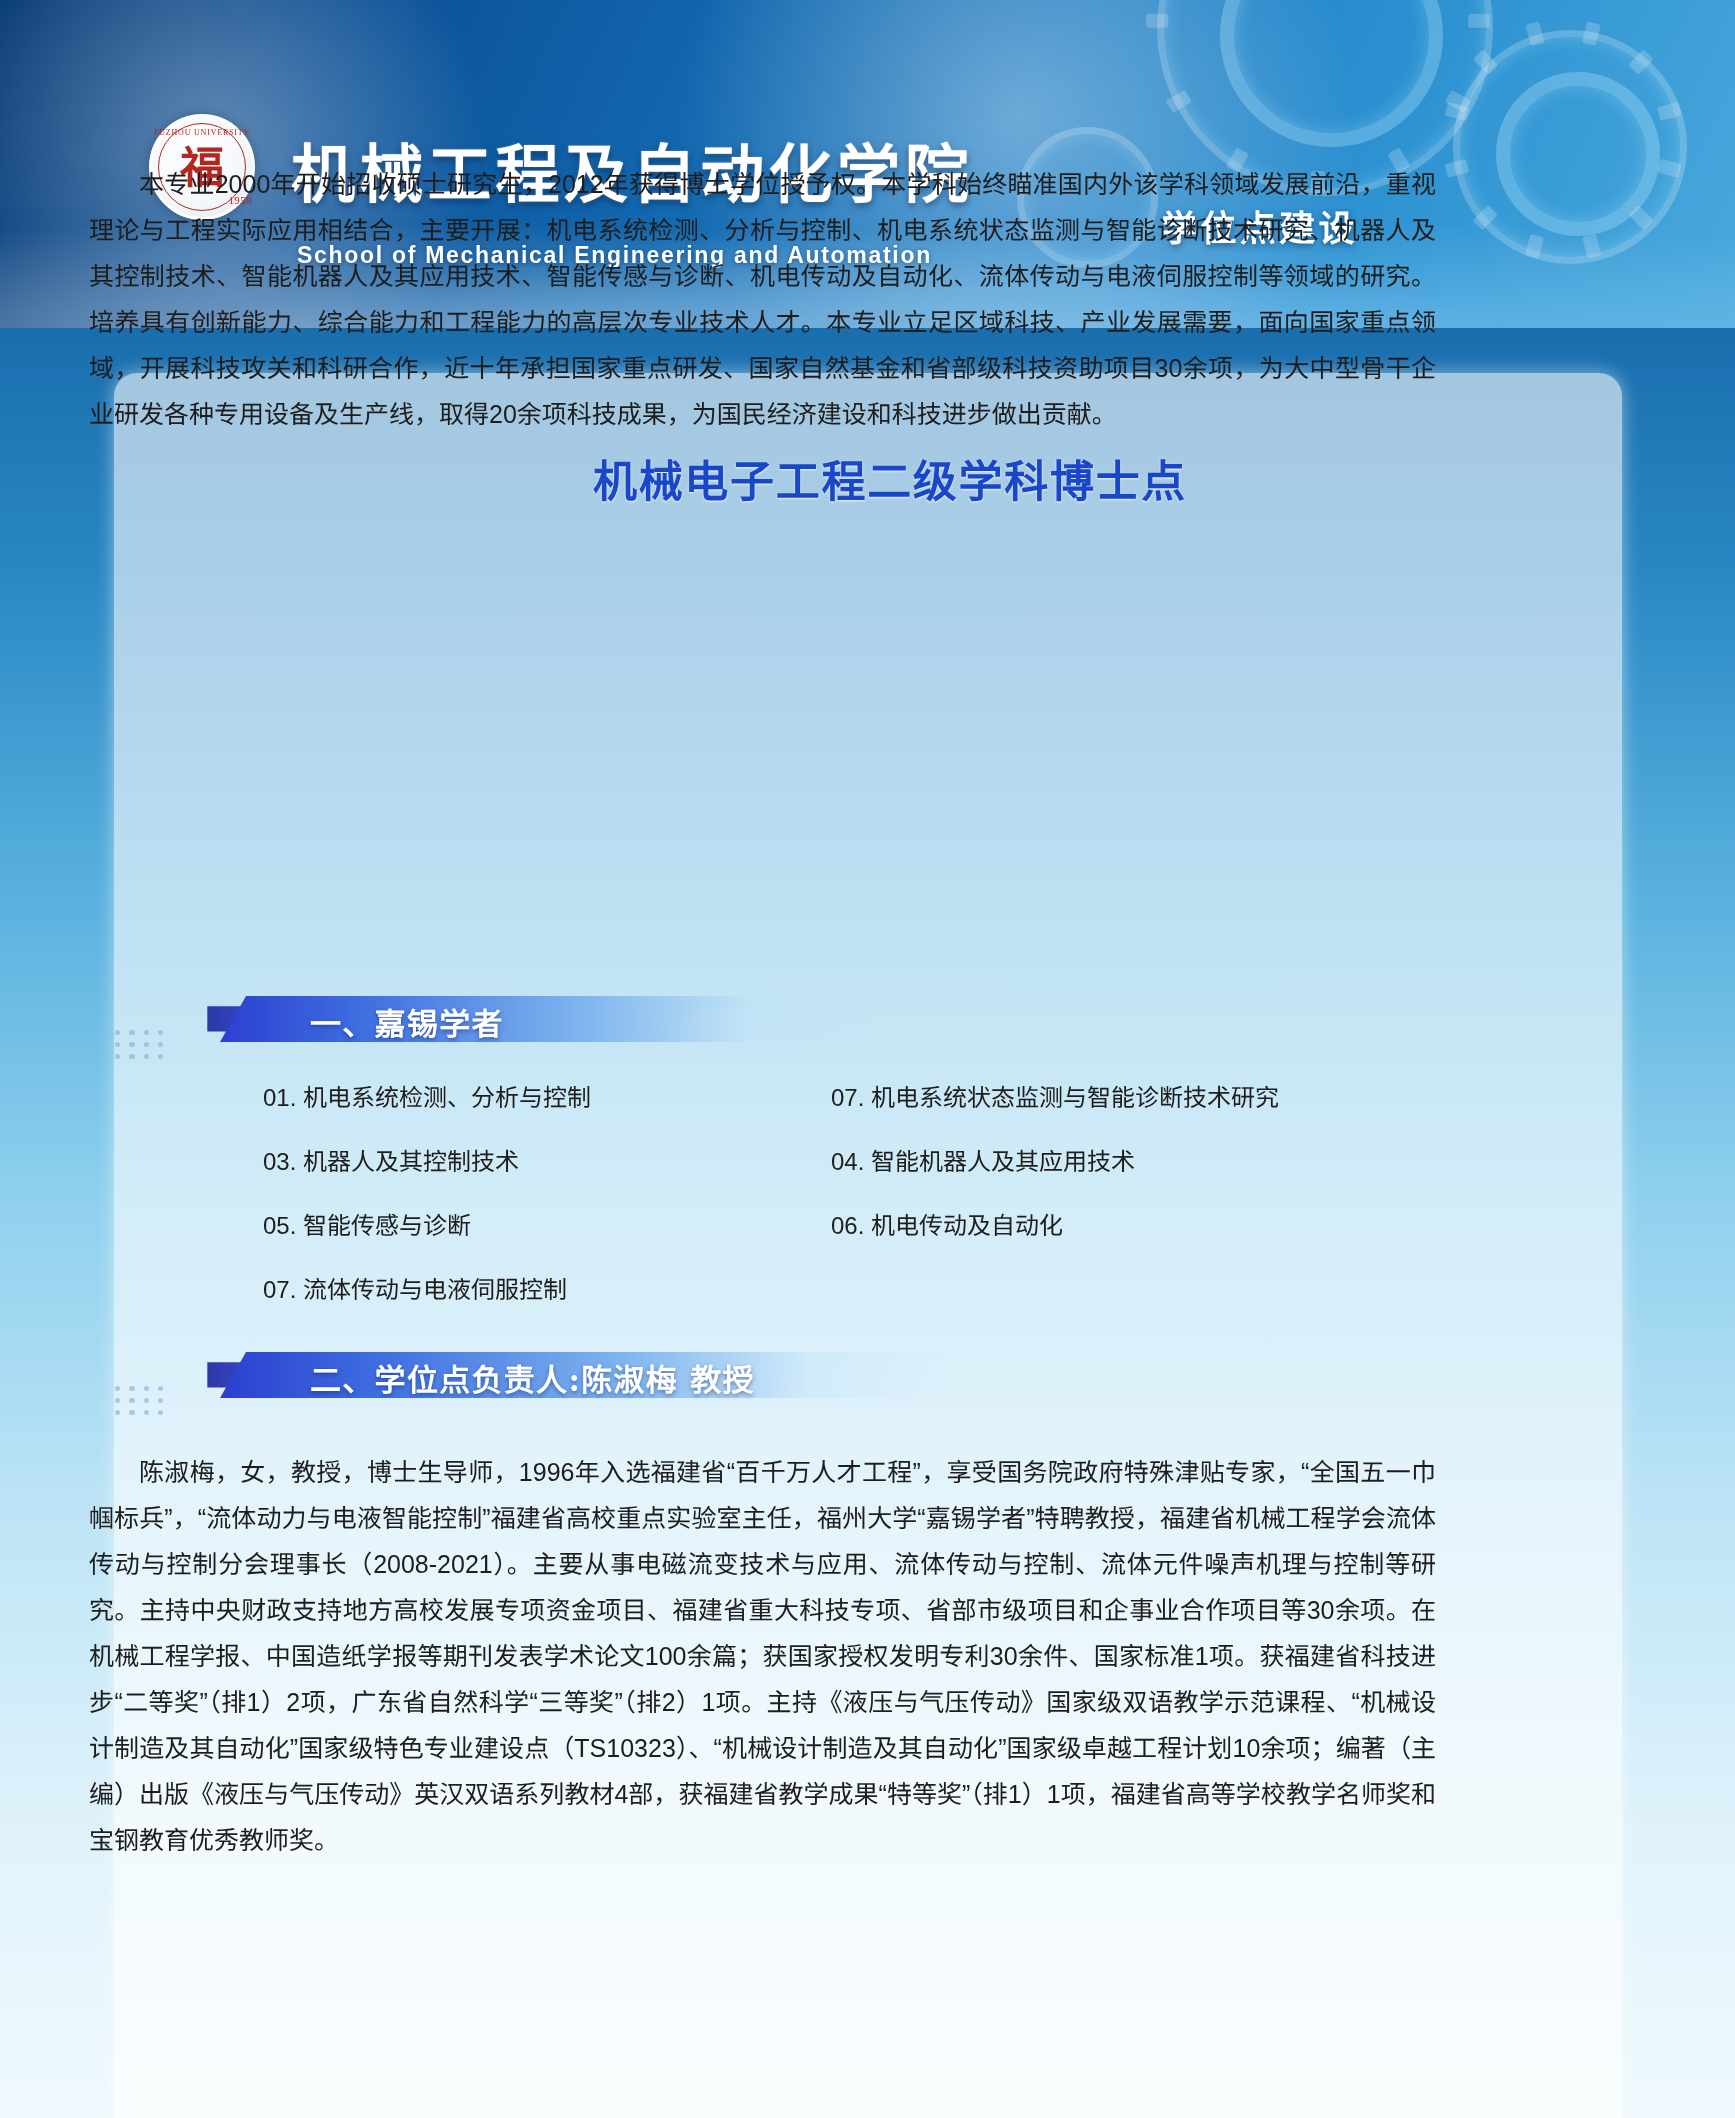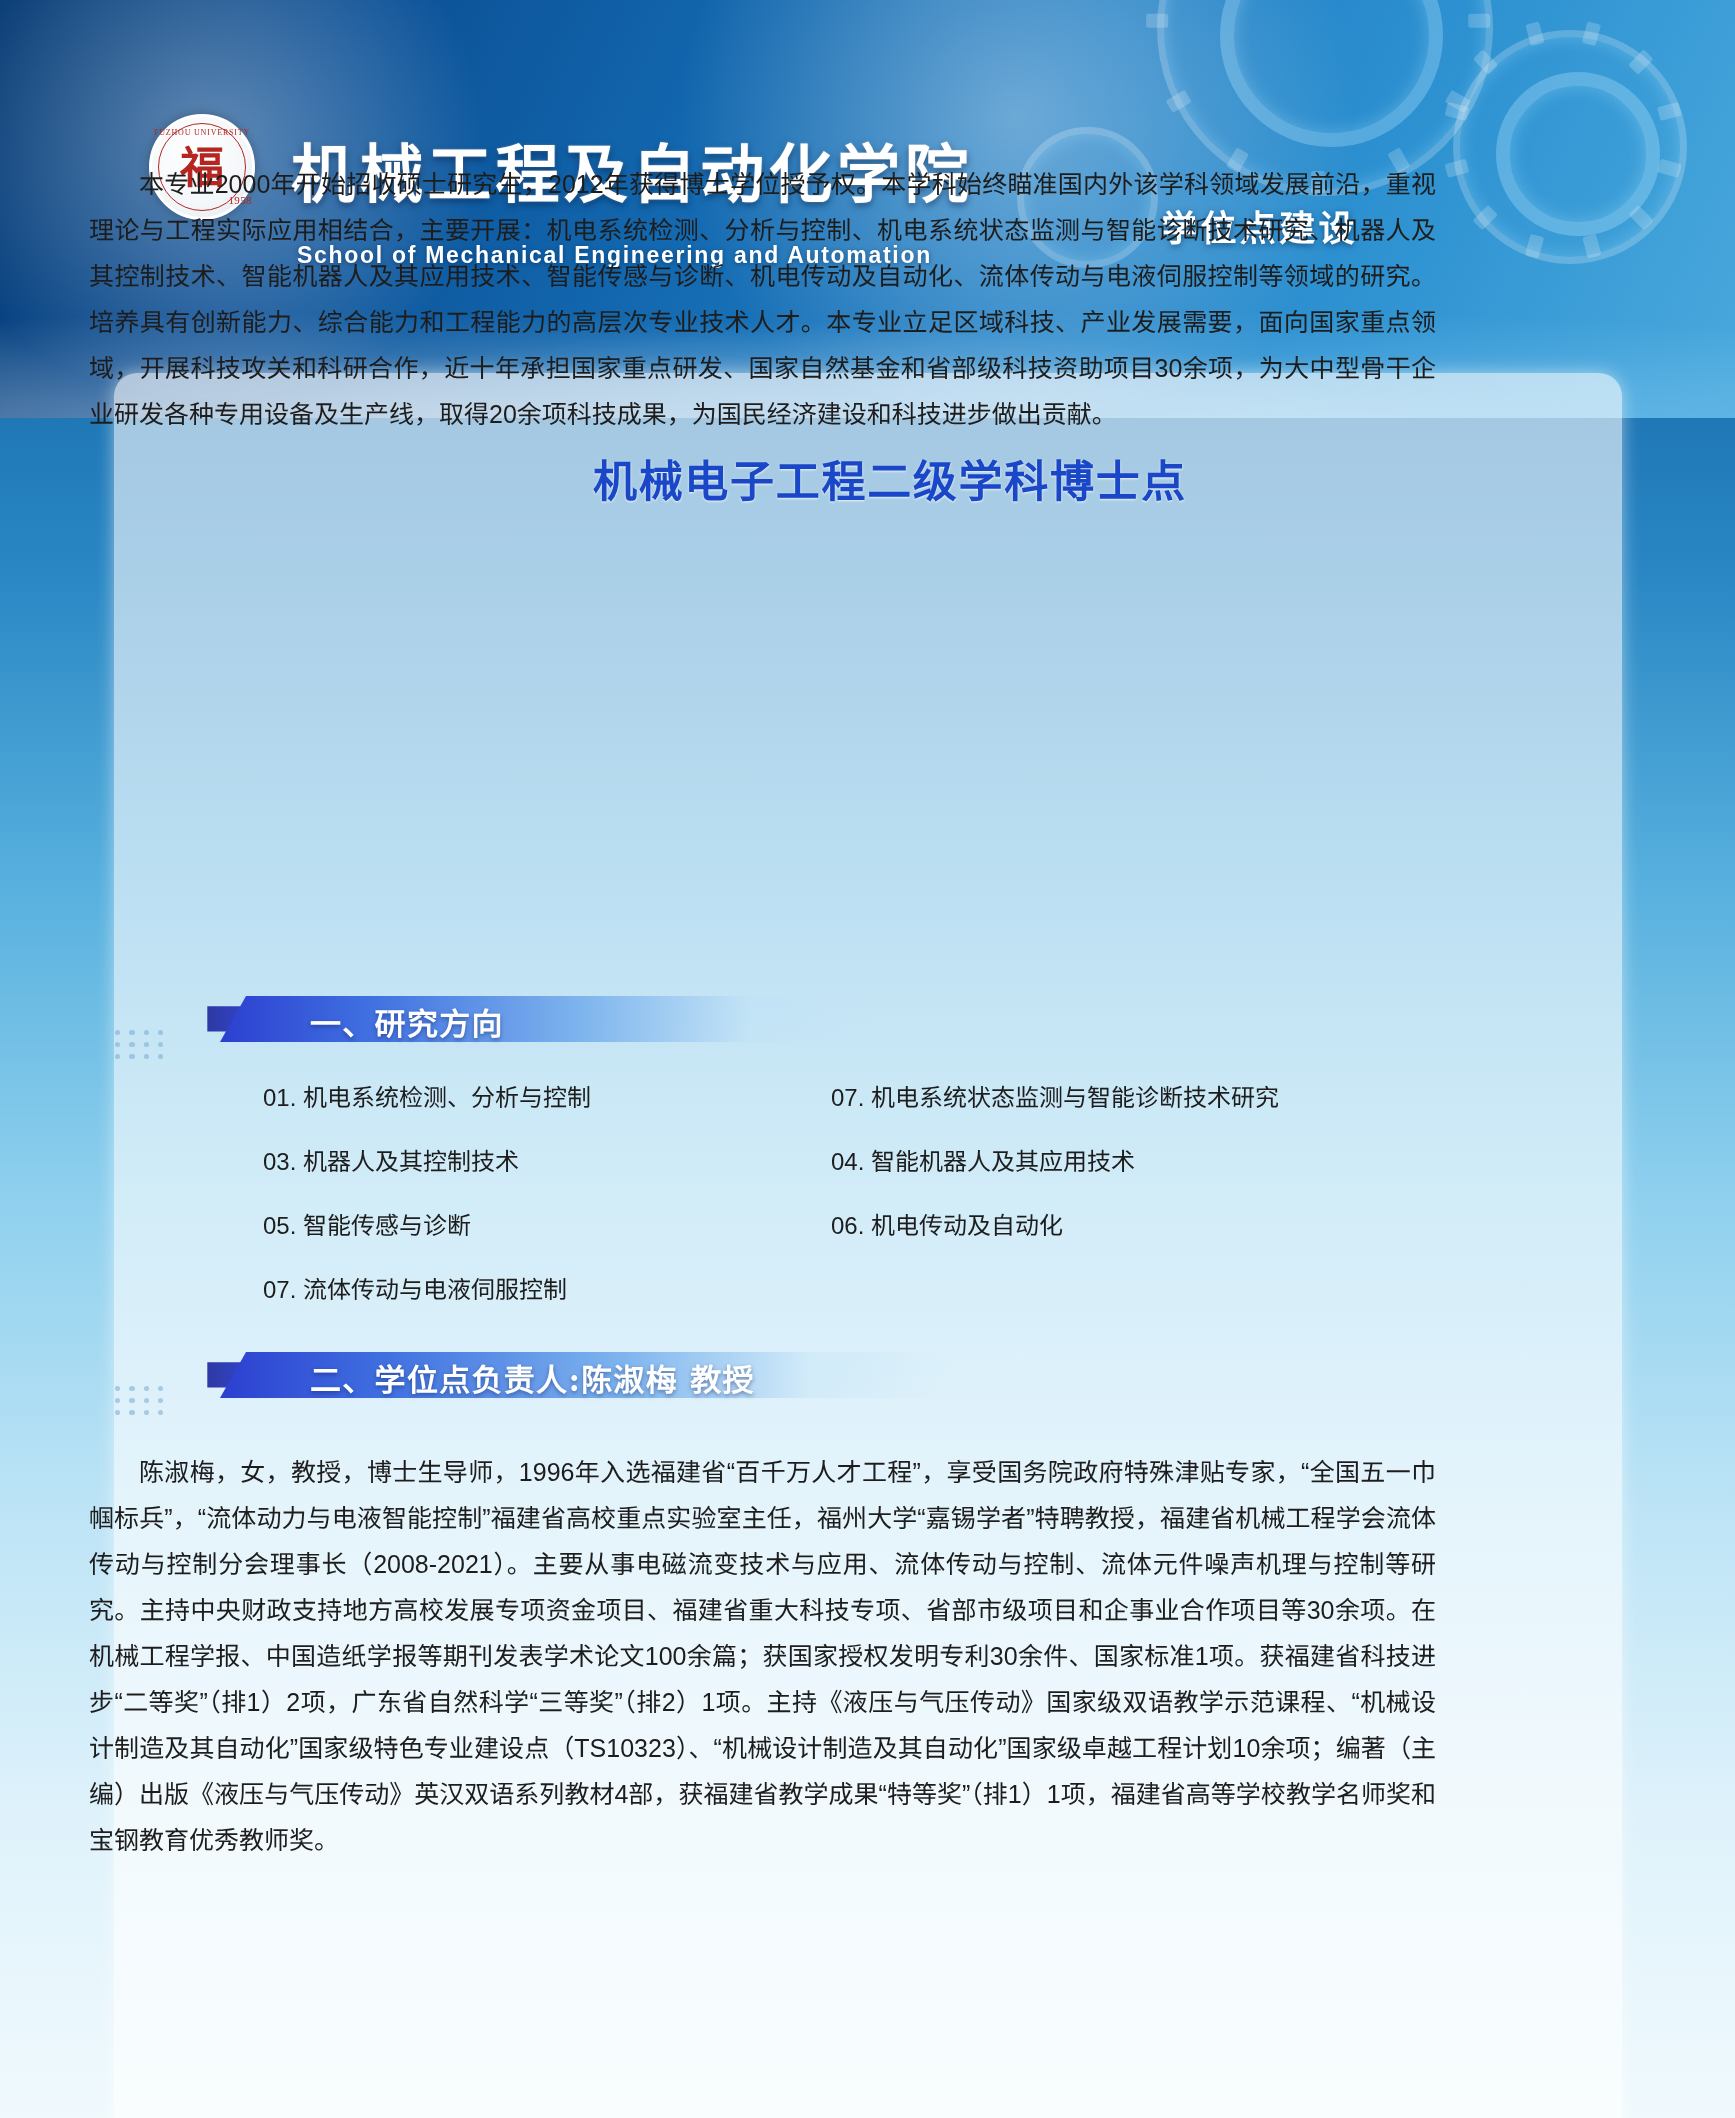--- a/index.html
+++ b/index.html
@@ -20,21 +20,21 @@
     height: 2603px;
     overflow: hidden;
     background: linear-gradient(180deg, #0a4d8c 0%, #1567a8 10%, #2a87c4 22%, #57b0de 34%, #8fd0ee 46%, #bde4f6 58%, #dff2fb 70%, #eef9fd 80%, #ffffff 92%);
   }
 
   
   .header-band {
     position: absolute;
     left: 0; top: 0;
     width: 1736px;
-    height: 418px;
+    height: 328px;
     background: linear-gradient(115deg, #063a73 0%, #0b4e94 18%, #1266ad 38%, #1f7ec4 58%, #2f93d2 78%, #4aa9dd 100%);
     overflow: hidden;
   }
   .header-band .glow {
     position: absolute;
     border-radius: 50%;
     background: radial-gradient(circle, rgba(255,255,255,0.35) 0%, rgba(255,255,255,0.0) 70%);
   }
   .gear {
     position: absolute;
@@ -335,21 +335,21 @@
 
   <div class="panel">
     <div class="doc-title">机械电子工程二级学科博士点</div>
   </div>
 
   <div class="intro">本专业2000年开始招收硕士研究生，2012年获得博士学位授予权。本学科始终瞄准国内外该学科领域发展前沿，重视理论与工程实际应用相结合，主要开展：机电系统检测、分析与控制、机电系统状态监测与智能诊断技术研究、机器人及其控制技术、智能机器人及其应用技术、智能传感与诊断、机电传动及自动化、流体传动与电液伺服控制等领域的研究。培养具有创新能力、综合能力和工程能力的高层次专业技术人才。本专业立足区域科技、产业发展需要，面向国家重点领域，开展科技攻关和科研合作，近十年承担国家重点研发、国家自然基金和省部级科技资助项目30余项，为大中型骨干企业研发各种专用设备及生产线，取得20余项科技成果，为国民经济建设和科技进步做出贡献。</div>
 
   <div class="section-head" style="left:220px; top:996px; width:678px;">
     <div class="ribbon-tail"></div>
     <div class="ribbon"></div>
-    <div class="section-label">一、研究方向</div>
+    <div class="section-label">一、嘉锡学者</div>
   </div>
 
   <div class="dot-col" style="top:1030px;">
     <span></span>
       <span></span>
       <span></span>
       <span></span>
     <span></span>
       <span></span>
       <span></span>

